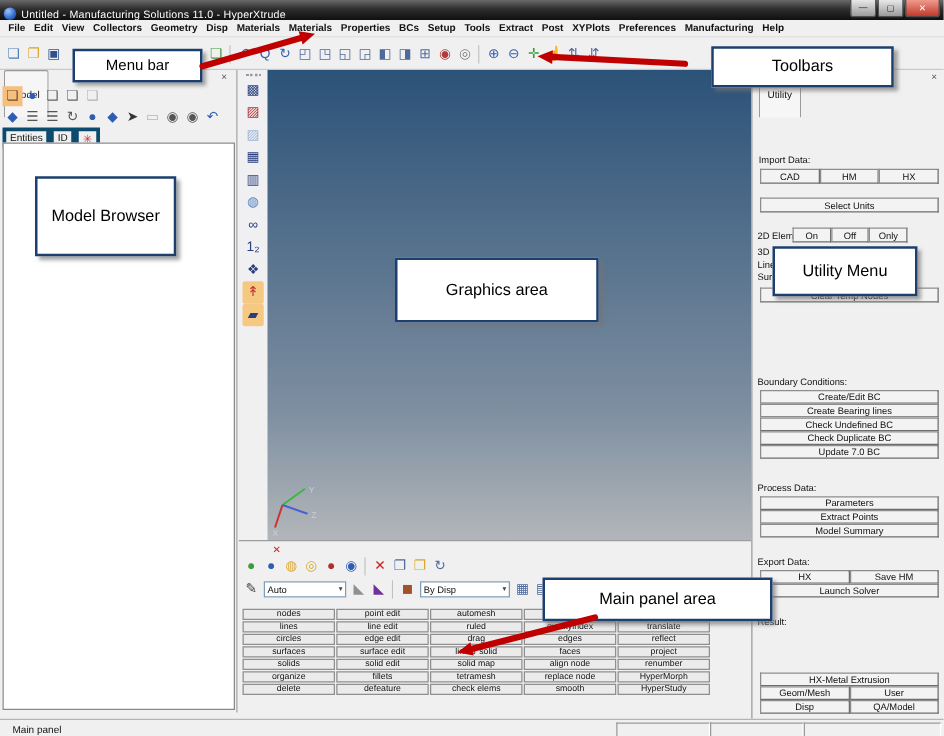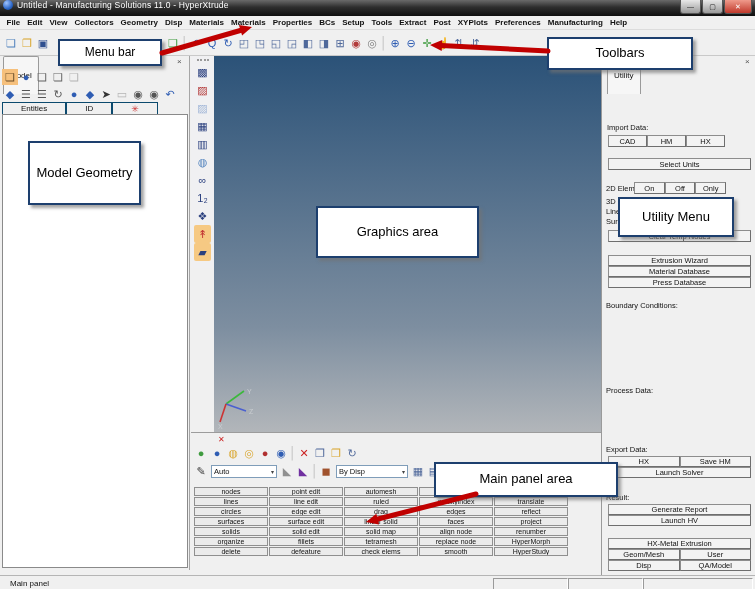--- a/index.html
+++ b/index.html
@@ -1,21 +1,21 @@
 <!DOCTYPE html>
 <html><head>
 <meta charset="utf-8">
 <style>
   html,body{margin:0;padding:0}
   body{width:755px;height:589px;position:relative;overflow:hidden;
        font-family:"Liberation Sans",sans-serif;background:#f0f0f0;color:#111}
   .abs{position:absolute}
   
   .titlebar{left:0;top:0;width:755px;height:16px;
-    background:linear-gradient(#6a6a6a,#2e2e2e 45%,#0f0f0f);display:flex;align-items:flex-start;z-index:2}
+    background:linear-gradient(#6a6a6a,#2e2e2e 45%,#0f0f0f);display:flex;align-items:flex-end;z-index:2}
   .appicon{width:10px;height:10px;border-radius:50%;margin:0 4px 0 3px;
     background:radial-gradient(circle at 35% 30%,#9fc3ff,#2c67c8 60%,#123a7a)}
   .wtitle{color:#fff;font-size:8.5px;letter-spacing:.2px}
   .wbtns{position:absolute;right:3px;top:0;display:flex;gap:1px}
   .wbtn{width:19px;height:13px;display:flex;align-items:center;justify-content:center;
     font-size:7px;color:#222;background:linear-gradient(#e8e8e8,#9a9a9a);
     border:1px solid #555;border-top:none;border-radius:0 0 3px 3px}
   .wbtn.close{width:26px;background:linear-gradient(#ef9a8b,#c0392b);color:#fff}
   
   .menubar{left:0;top:16px;width:755px;height:14px;background:#f0f0f0;
@@ -26,21 +26,21 @@
   .icrow{display:flex;align-items:center;height:100%}
   .ic{width:16px;height:16px;display:inline-flex;align-items:center;justify-content:center;
       font-size:11px;line-height:1;flex:0 0 auto}
   .ic.div{width:7px;font-size:12px;color:#c0c0c0}
   
   .left-panel{left:0;top:56px;width:190px;height:514px;background:#f0f0f0;border-right:1px solid #a6a6a6;box-sizing:border-box}
   .tab{position:absolute;font-size:8px;background:#f6f6f6;border:1px solid #9a9a9a;border-bottom:none;
        border-radius:2px 2px 0 0;padding:14px 6px}
   .smallx{position:absolute;font-size:8px;color:#555;cursor:default}
   .hdrrow{position:absolute;display:flex}
-  .hdrcell{background:#f0f0f0;border:1px solid #0c4a6e;font-size:8px;padding:0 18px;height:11px;display:flex;align-items:center}
+  .hdrcell{background:#f0f0f0;border:3px solid #0c4a6e;font-size:8px;padding:0 3px;height:11px;display:flex;align-items:center}
   .listarea{position:absolute;background:#fff;border:1px solid #8a8a8a}
   
   .vtoolbar{left:191px;top:56px;width:23px;height:212px;background:#f0f0f2;display:flex;flex-direction:column;align-items:center}
   .vhandle{width:12px;border-top:2px dotted #9a9a9a;margin:3px 0 2px}
   .vtoolbar .ic{width:17px;height:18px;border-radius:2px}
   
   .graphics{left:214px;top:56px;width:387px;height:376px;
     background:linear-gradient(#2b5278,#7d8ea0 72%,#b2b6ba)}
   
   .tabstrip{left:191px;top:432px;width:410px;height:12px;background:#f0f0f0;border-top:1px solid #9c9c9c;box-sizing:border-box}
@@ -284,21 +284,21 @@
     <span class="cell">check elems</span>
     <span class="cell">smooth</span>
     <span class="cell">HyperStudy</span>
   </div>
 
 <div class="abs right-panel">
   <span class="tab" style="left:5px;top:0">Utility</span>
   <span class="smallx" style="left:143px;top:1px">×</span>
 
   <span class="lbl" style="left:5px;top:67px">Import Data:</span>
-  <div class="hrow" style="left:6px;top:79px;width:117px;height:12px">
+  <div class="hrow" style="left:6px;top:79px;width:143px;height:12px">
 
   <span class="btn">CAD</span>
       <span class="btn">HM</span>
       <span class="btn">HX</span>
     </div>
   <div class="hrow" style="left:6px;top:102px;width:143px;height:12px">
     <span class="btn">Select Units</span>
   </div>
 
   <span class="lbl" style="left:4px;top:128px">2D Elems</span>
@@ -308,47 +308,50 @@
       <span class="btn">Off</span>
       <span class="btn">Only</span>
     </div>
   <span class="lbl" style="left:4px;top:141px">3D</span>
   <span class="lbl" style="left:4px;top:151px">Line</span>
   <span class="lbl" style="left:4px;top:161px">Sur</span>
   <div class="hrow" style="left:6px;top:174px;width:143px;height:12px">
     <span class="btn">Clear Temp Nodes</span>
   </div>
 
-  <div class="stack" style="left:6px;top:199px;width:143px">
-
-  <span class="btn">Extrusion Wizard</span>
-      <span class="btn">Material Database</span>
-      <span class="btn">Press Database</span>
-    </div>
 
   <span class="lbl" style="left:4px;top:245px">Boundary Conditions:</span>
+  <div class="stack" style="left:6px;top:256px;width:143px">
+
+  <span class="btn">Create/Edit BC</span>
+      <span class="btn">Create Bearing lines</span>
+      <span class="btn">Check Undefined BC</span>
+      <span class="btn">Check Duplicate BC</span>
+      <span class="btn">Update 7.0 BC</span>
+    </div>
 
   <span class="lbl" style="left:4px;top:330px">Process Data:</span>
+  <div class="stack" style="left:6px;top:341px;width:143px">
+
+  <span class="btn">Parameters</span>
+      <span class="btn">Extract Points</span>
+      <span class="btn">Model Summary</span>
+    </div>
 
   <span class="lbl" style="left:4px;top:389px">Export Data:</span>
   <div class="hrow" style="left:6px;top:400px;width:143px;height:11px">
 
   <span class="btn">HX</span>
       <span class="btn">Save HM</span>
     </div>
   <div class="hrow" style="left:6px;top:411px;width:143px;height:11px">
     <span class="btn">Launch Solver</span>
   </div>
 
   <span class="lbl" style="left:4px;top:437px">Result:</span>
-  <div class="stack" style="left:6px;top:448px;width:143px">
-
-  <span class="btn">Generate Report</span>
-      <span class="btn">Launch HV</span>
-    </div>
 
   <div class="hrow" style="left:6px;top:482px;width:143px;height:11px">
     <span class="btn">HX-Metal Extrusion</span>
   </div>
   <div class="hrow" style="left:6px;top:493px;width:143px;height:11px">
 
   <span class="btn">Geom/Mesh</span>
       <span class="btn">User</span>
     </div>
   <div class="hrow" style="left:6px;top:504px;width:143px;height:11px">
@@ -359,22 +362,22 @@
 </div>
 
 <div class="abs statusbar">
   <span class="statustext">Main panel</span>
   <span class="statuscell" style="left:493px;width:73px"></span>
   <span class="statuscell" style="left:568px;width:73px"></span>
   <span class="statuscell" style="left:643px;width:108px"></span>
 </div>
 
 <div class="callout" style="left:58px;top:39px;width:100px;height:23px;font-size:12px">Menu bar</div>
-<div class="callout" style="left:547px;top:37px;width:142px;height:29px">Toolbars</div>
-<div class="callout" style="left:28px;top:141px;width:109px;height:60px;width:109px">Model Geometry</div>
+<div class="callout" style="left:569px;top:37px;width:142px;height:29px">Toolbars</div>
+<div class="callout" style="left:28px;top:141px;width:109px;height:60px;width:109px">Model Browser</div>
 <div class="callout" style="left:316px;top:206px;width:159px;height:48px">Graphics area</div>
 <div class="callout" style="left:618px;top:197px;width:112px;height:36px">Utility Menu</div>
 <div class="callout" style="left:434px;top:462px;width:180px;height:31px">Main panel area</div>
 
 <svg class="arrows" width="755" height="589">
   <g>
     <line x1="162" y1="53" x2="242" y2="30" stroke="#c00000" stroke-width="5" stroke-linecap="round"></line>
     <polygon points="252,27 242.1,35.6 238.9,25.0" fill="#c00000"></polygon>
   </g>
   <g>

